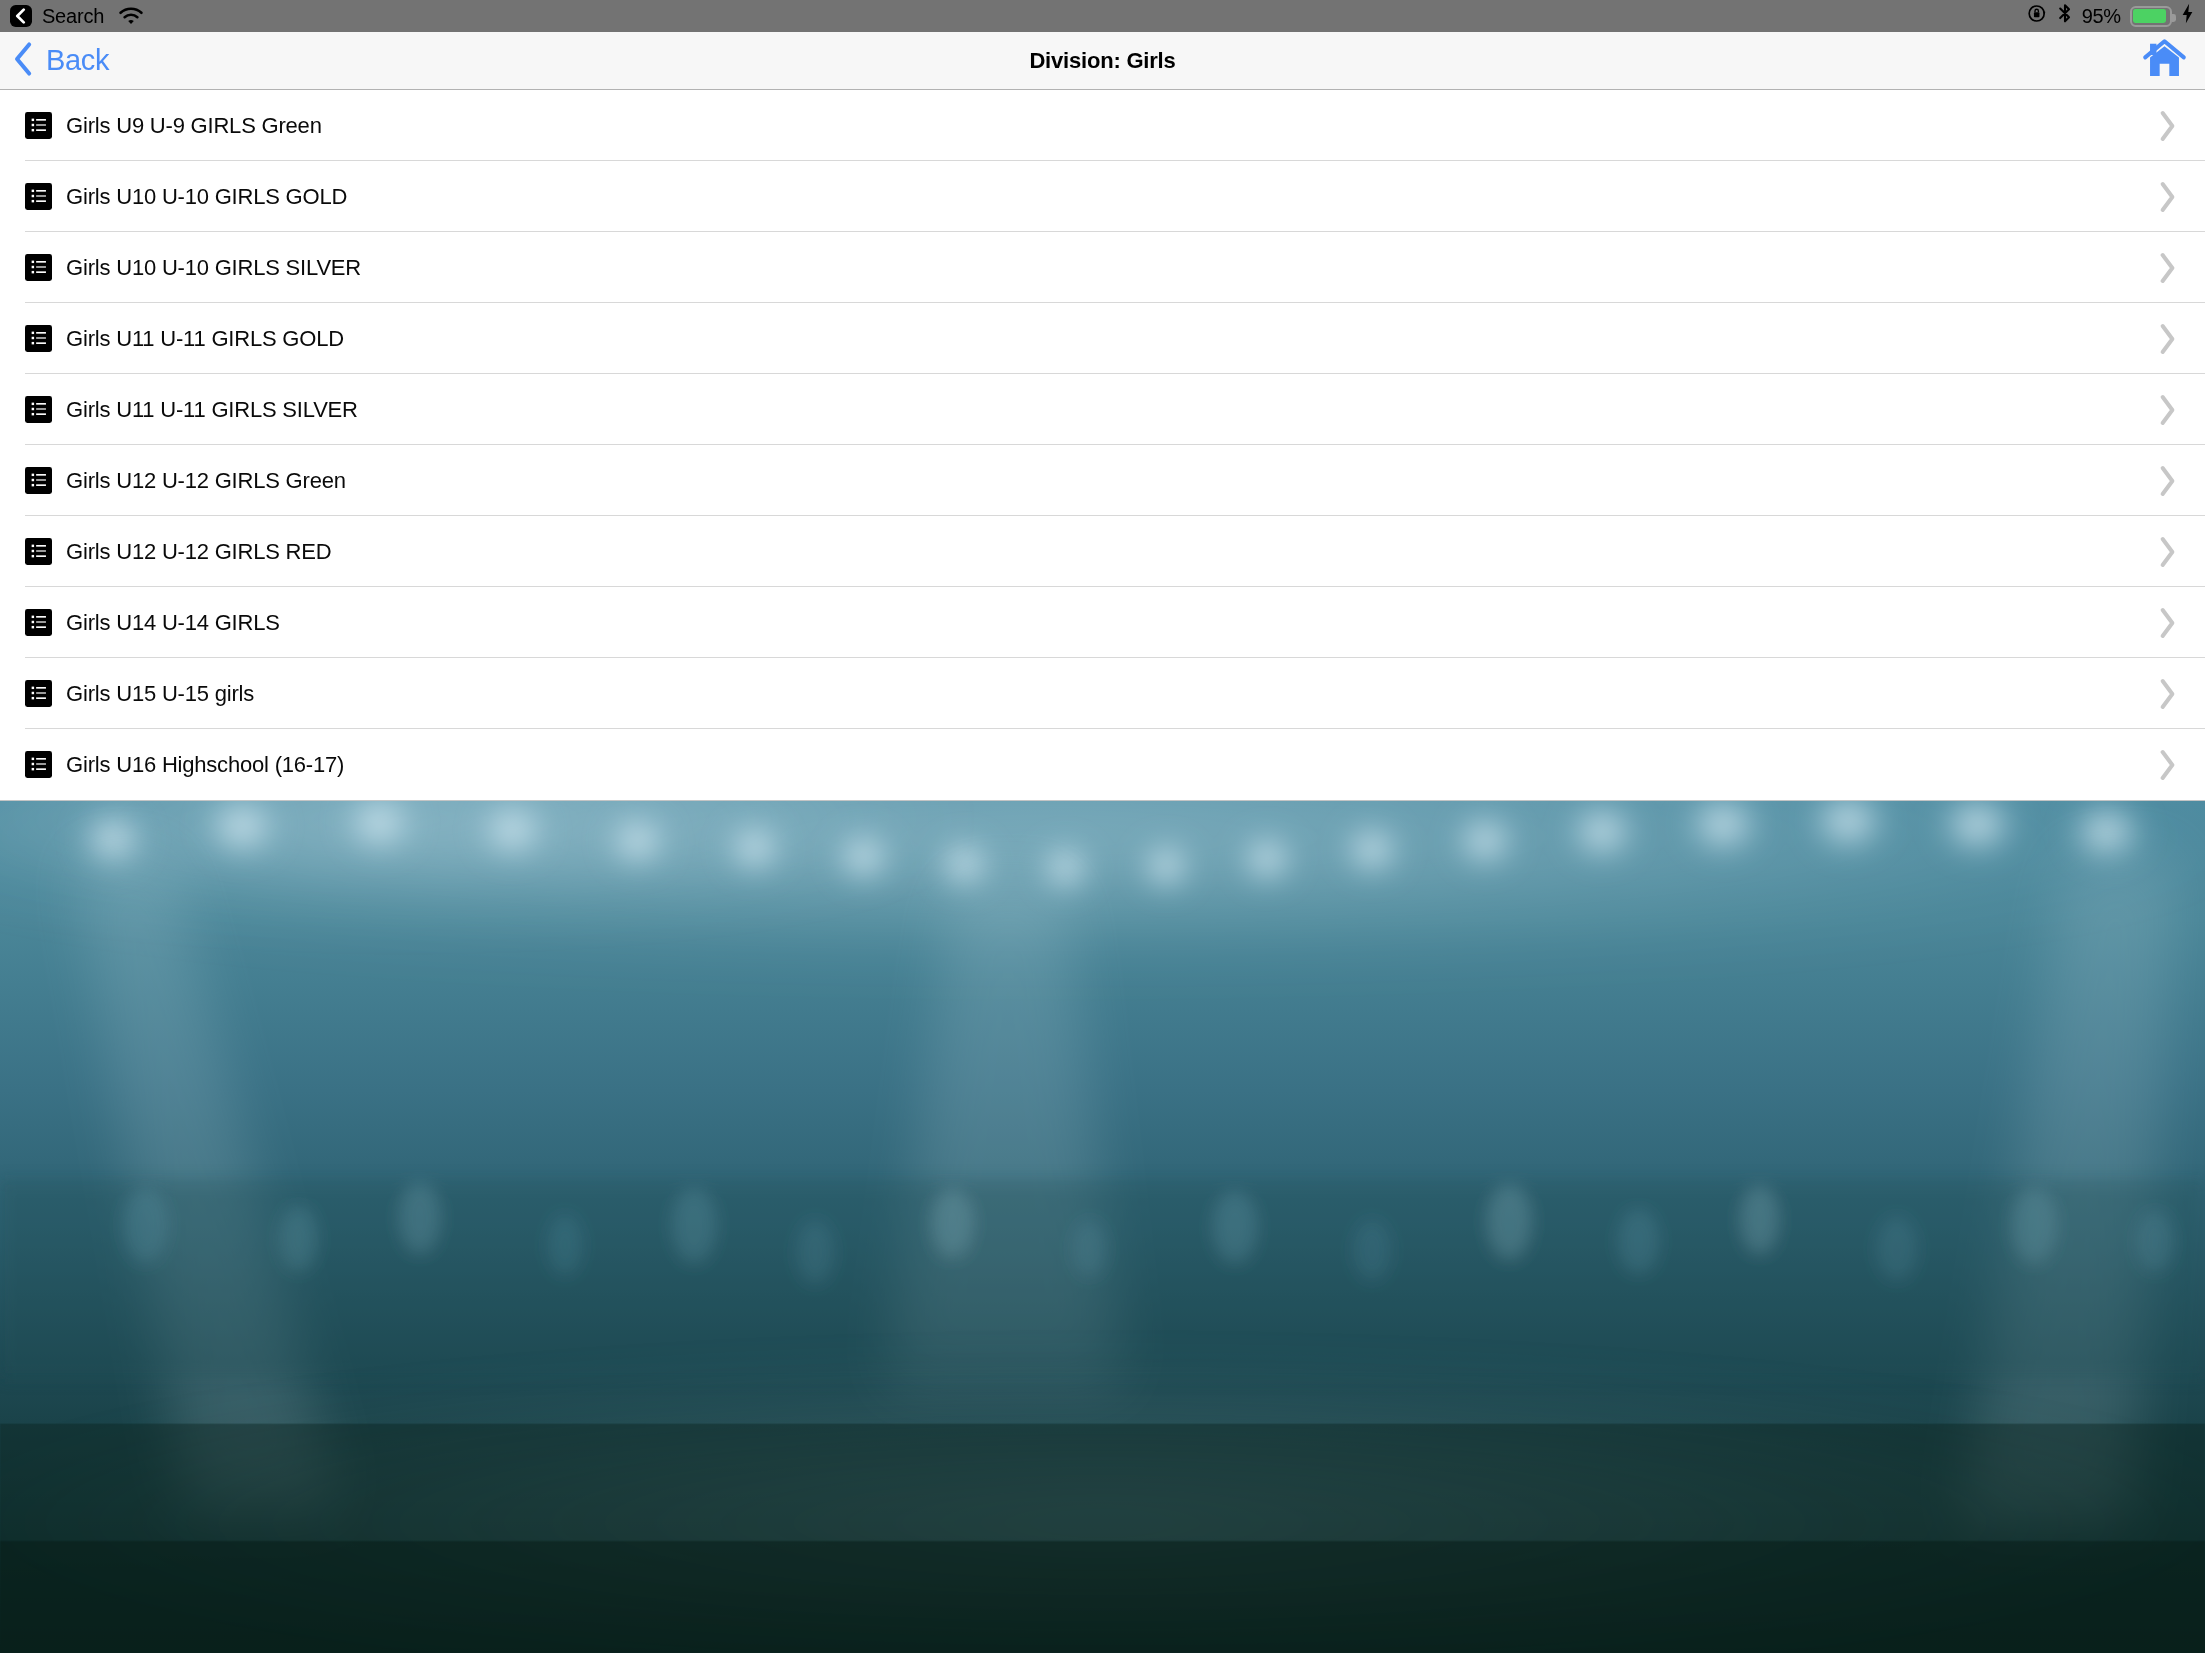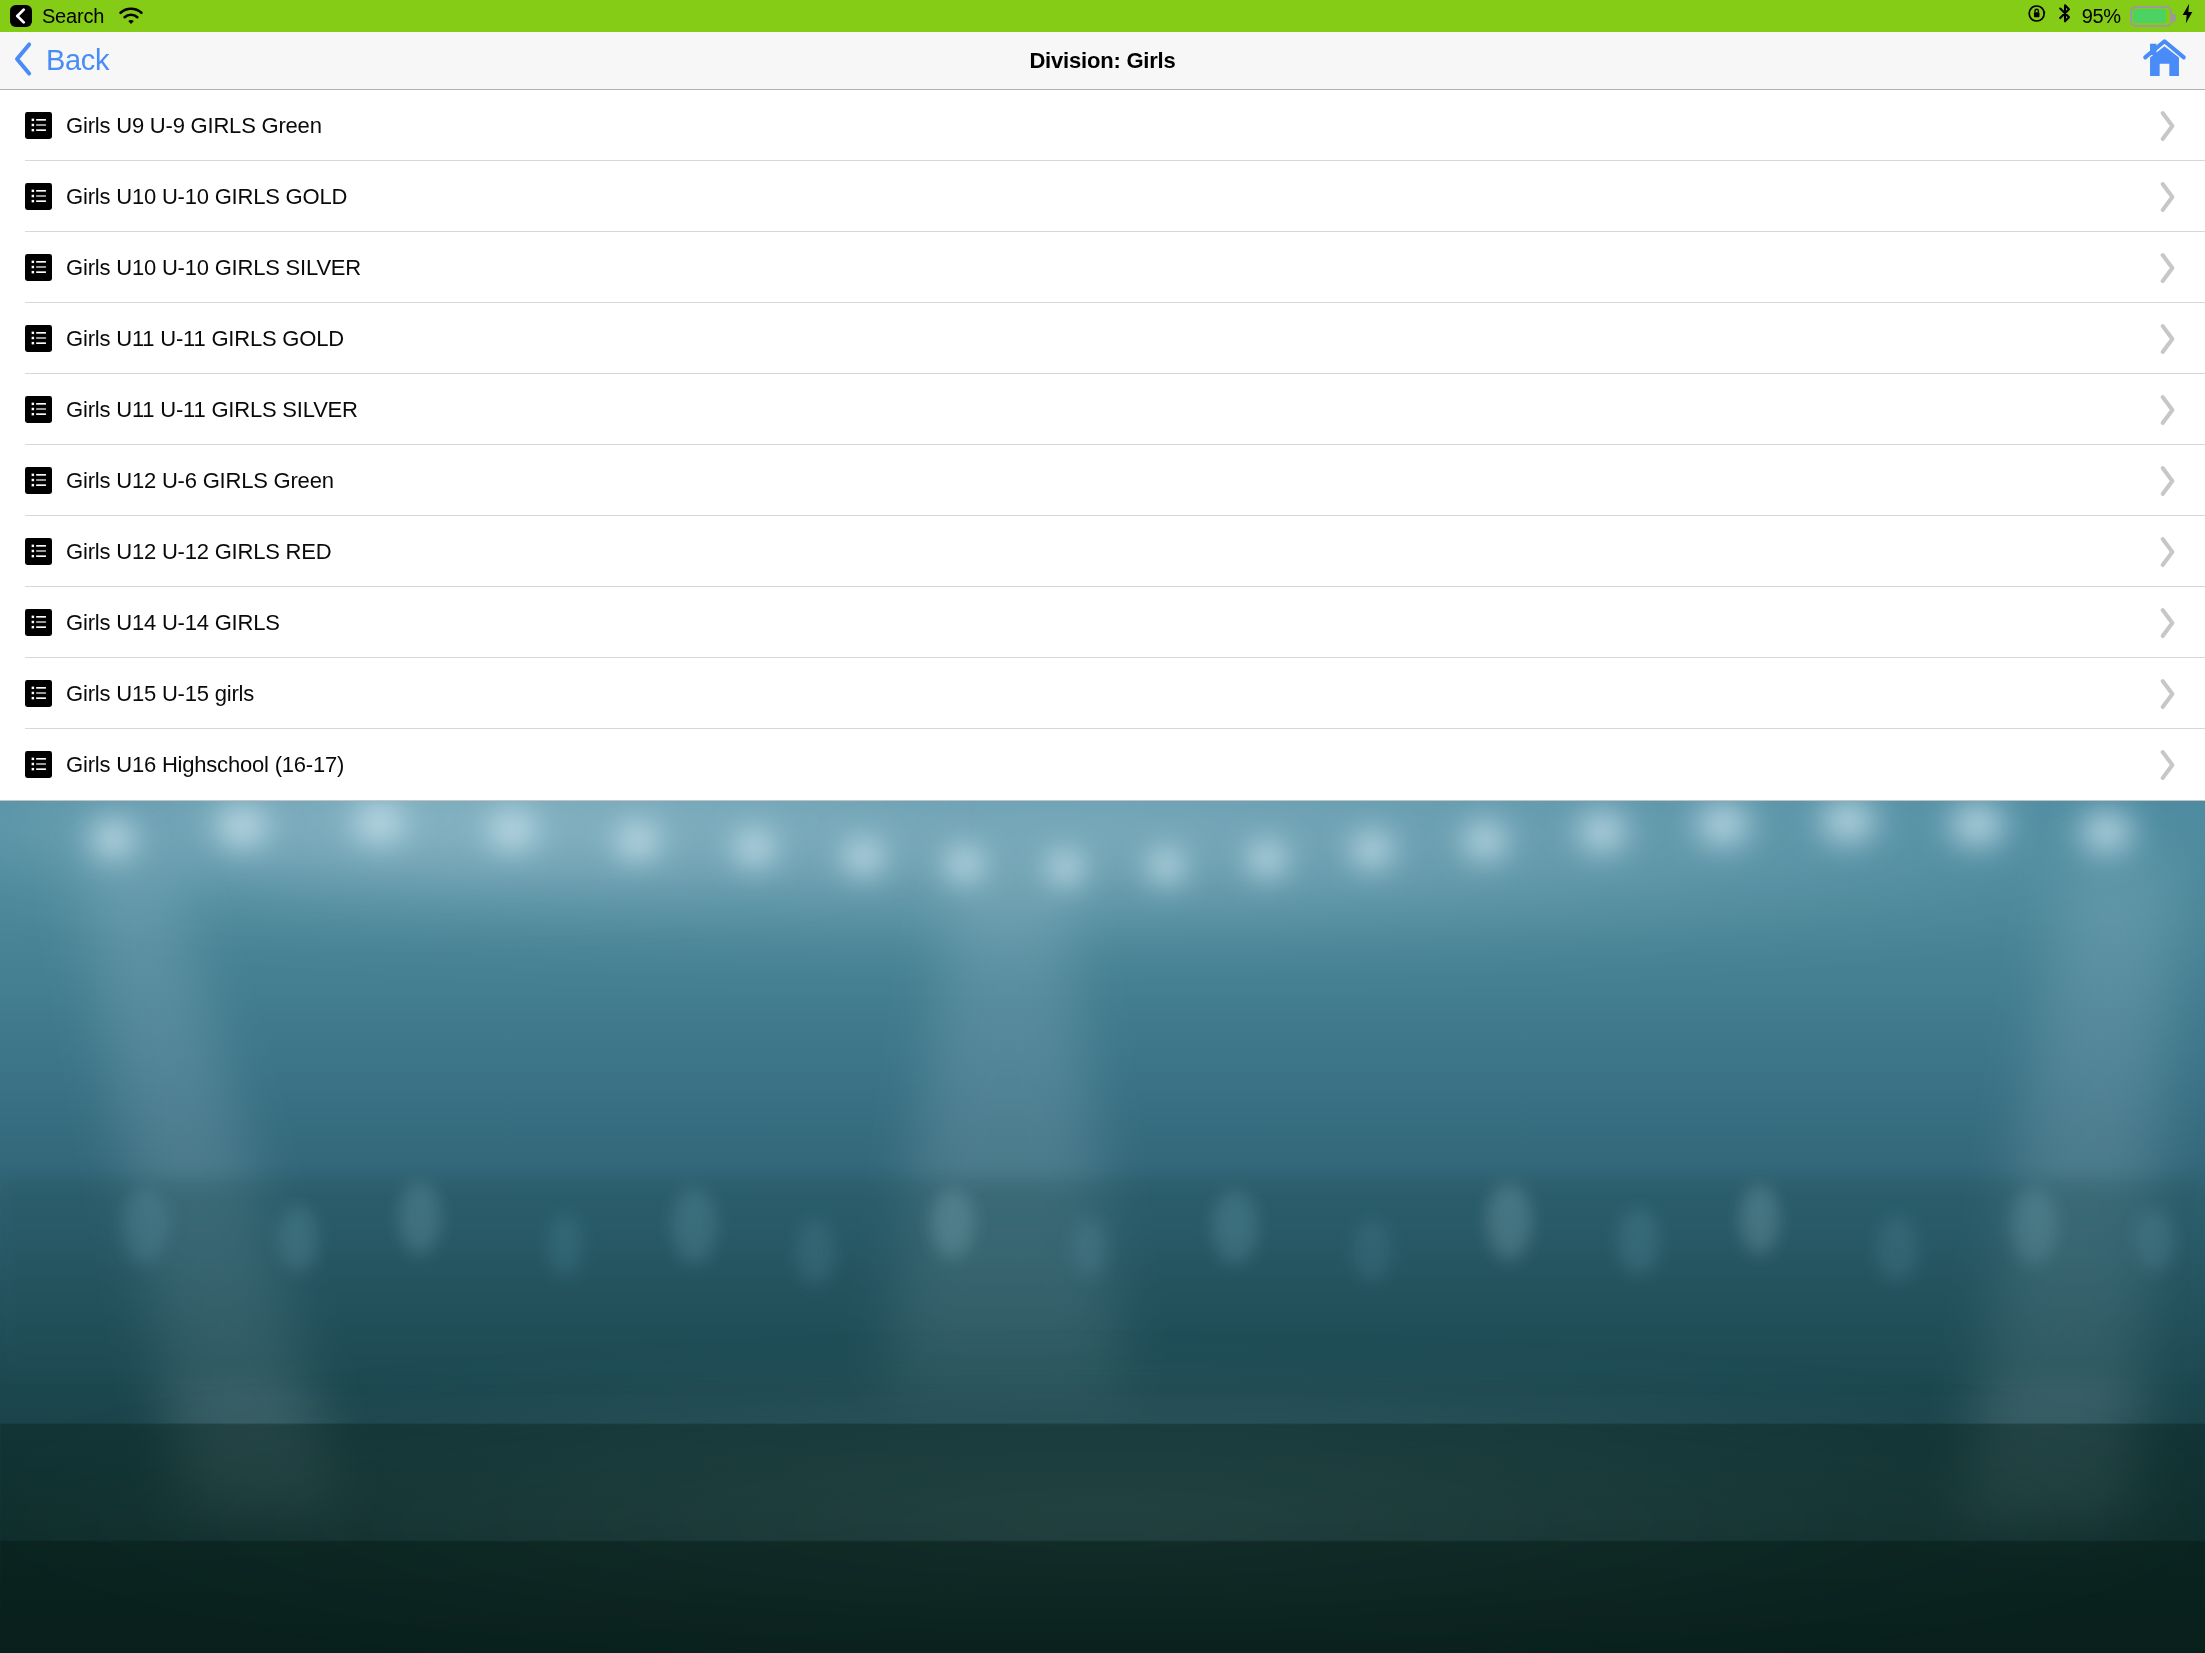--- a/index.html
+++ b/index.html
@@ -13,21 +13,21 @@
     position:relative;
     width:2205px; height:1653px;
     display:flex; flex-direction:column;
     background:#ffffff;
   }
 
   
   .status-bar {
     position:relative;
     height:32px;
-    background:#84cc16;
+    background:#737373;
     display:flex; align-items:center;
     flex:0 0 32px;
     font-size:19.4px;
     color:#000;
   }
   .sb-left {
     display:flex; align-items:center; gap:9.7px;
     padding-left:9.7px;
   }
   .sb-back-badge {
@@ -318,21 +318,21 @@
         <span class="row-icon">
           <svg width="18" height="18" viewBox="0 0 22 22" aria-hidden="true">
             <rect x="2" y="3.2" width="3" height="3" fill="#fff"></rect>
             <rect x="7.5" y="3.7" width="12" height="2" fill="#fff"></rect>
             <rect x="2" y="9.5" width="3" height="3" fill="#fff"></rect>
             <rect x="7.5" y="10" width="12" height="2" fill="#bdbdbd"></rect>
             <rect x="2" y="15.8" width="3" height="3" fill="#fff"></rect>
             <rect x="7.5" y="16.3" width="12" height="2" fill="#fff"></rect>
           </svg>
         </span>
-        <span class="row-label">Girls U12 U-6 GIRLS Green</span>
+        <span class="row-label">Girls U12 U-12 GIRLS Green</span>
         <span class="row-chevron">
           <svg width="21" height="34" viewBox="0 0 26 42" aria-hidden="true">
             <path d="M7 5 L19 21 L7 37" fill="none" stroke="#c7c7c7" stroke-width="5" stroke-linecap="round" stroke-linejoin="round"></path>
           </svg>
         </span>
       </div>
       <div class="list-row">
         <span class="row-icon">
           <svg width="18" height="18" viewBox="0 0 22 22" aria-hidden="true">
             <rect x="2" y="3.2" width="3" height="3" fill="#fff"></rect>

